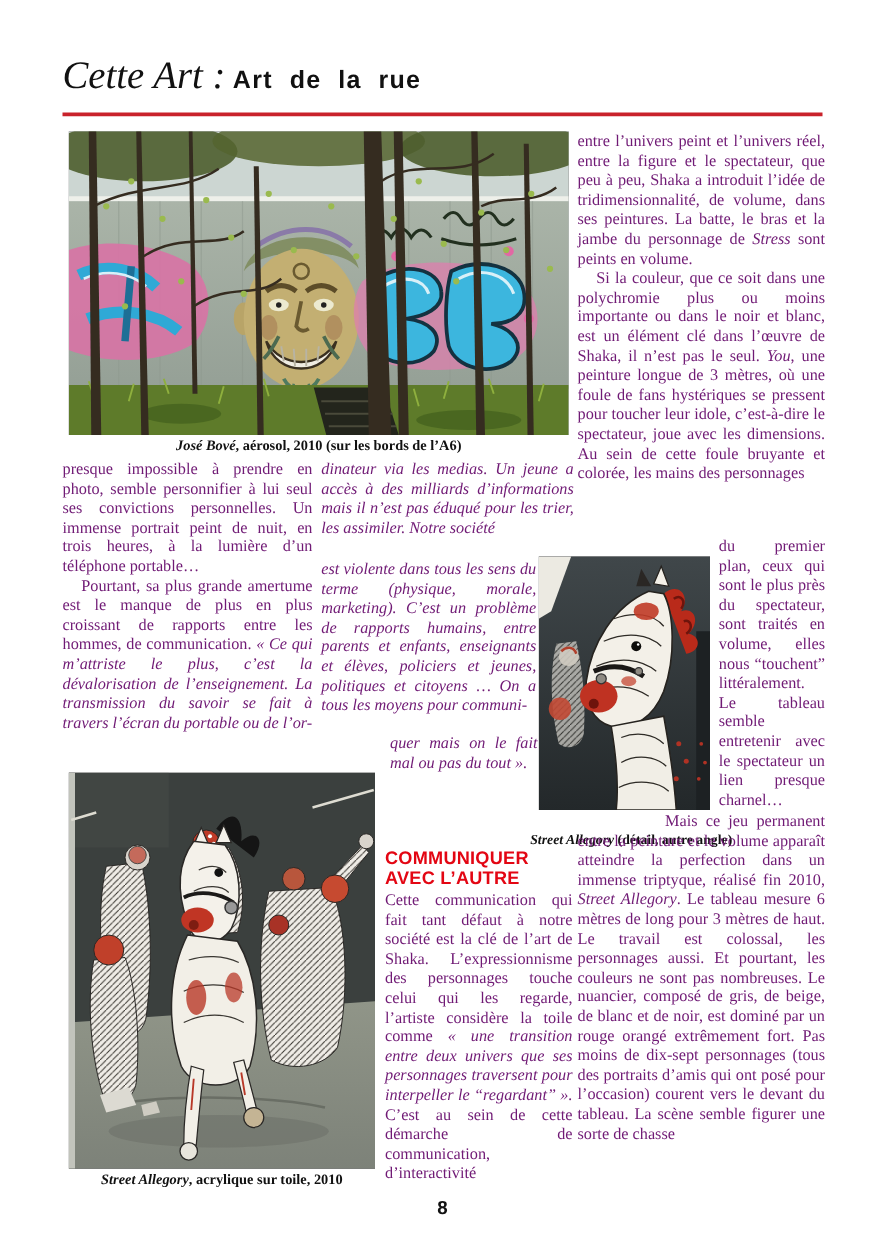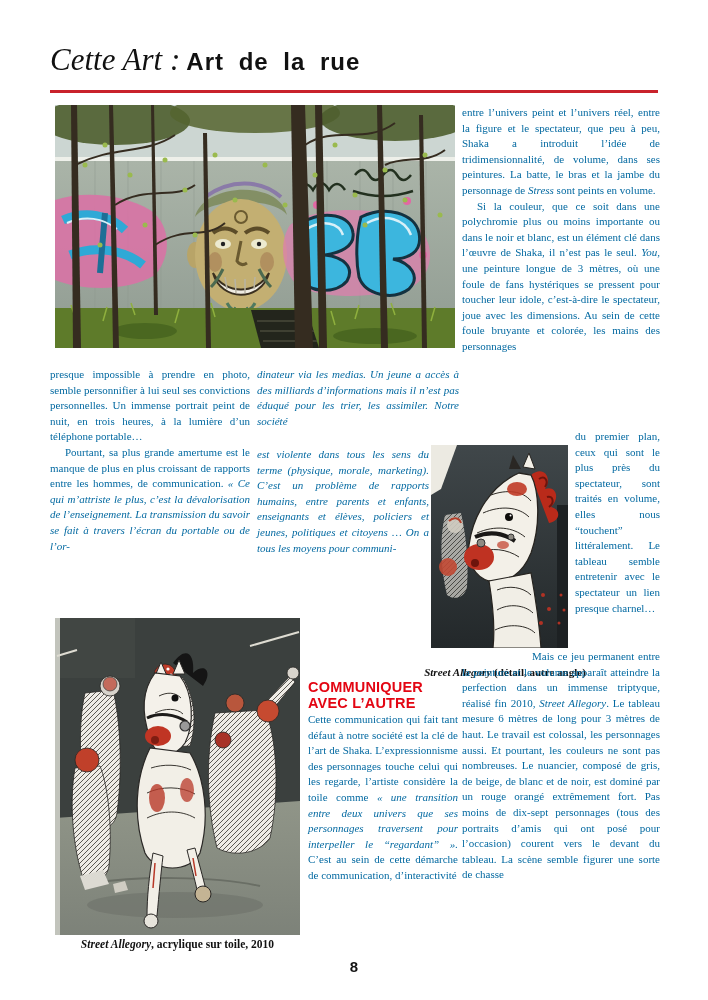--- a/index.html
+++ b/index.html
@@ -1,25 +1,25 @@
 <!DOCTYPE html>
 <html><head>
 <meta charset="utf-8">
 <style>
   html,body{margin:0;padding:0;background:#ffffff;}
   .page{position:relative;width:708px;height:1000px;background:#ffffff;overflow:hidden;
         font-family:"Liberation Serif",serif;color:#1c1c1c;}
   
   .title{position:absolute;left:50px;top:42px;white-space:nowrap;}
   .title .t-it{font-family:"Liberation Serif",serif;font-style:italic;font-size:31px;color:#111;}
-  .title .t-bold{font-family:"Liberation Sans",sans-serif;font-weight:bold;font-size:24px;
+  .title .t-bold{font-family:"Liberation Sans",sans-serif;font-weight:bold;font-size:20px;
                  letter-spacing:1px;word-spacing:7px;color:#111;margin-left:6px;}
   .rule{position:absolute;left:50px;top:90px;width:608px;height:3px;background:#c9222b;}
   
-  .tb{position:absolute;font-size:11px;line-height:15.6px;text-align:justify;color:#0369a1;}
+  .tb{position:absolute;font-size:13px;line-height:15.6px;text-align:justify;color:#701a75;}
   .tb p{margin:0;}
   .indent{text-indent:15px;}
   .it{font-style:italic;}
   
   .caption{position:absolute;text-align:center;font-size:11.5px;font-weight:bold;color:#111;white-space:nowrap;}
   .caption .it{font-style:italic;}
   
   .red-head{position:absolute;font-family:"Liberation Sans",sans-serif;font-weight:bold;
             font-size:14.5px;line-height:15.5px;color:#e30613;letter-spacing:0.2px;}
   
@@ -167,20 +167,23 @@
         <circle cx="330" cy="65" r="2.5"></circle>
           <circle cx="350" cy="95" r="2.5"></circle>
           <circle cx="370" cy="50" r="2.5"></circle>
         <circle cx="90" cy="120" r="2.5"></circle>
           <circle cx="140" cy="130" r="2.5"></circle>
           <circle cx="310" cy="120" r="2.5"></circle>
         <circle cx="385" cy="110" r="2.5"></circle>
           <circle cx="45" cy="140" r="2.5"></circle>
       </g>
     </svg>
+  </div>
+  <div class="caption" style="left:55px;top:351px;width:400px;">
+    <span class="it">José Bové</span><span>, aérosol, 2010 (sur les bords de l’A6)</span>
   </div>
 
   <div class="tb" style="left:50px;top:367px;width:200px;">
     <p><span>presque impossible à prendre en photo, semble personnifier à lui seul ses convictions personnelles. Un immense portrait peint de nuit, en trois heures, à la lumière d’un téléphone portable…</span></p>
     <p class="indent"><span>Pourtant, sa plus grande amertume est le manque de plus en plus croissant de rapports entre les hommes, de communication. </span><span class="it">« Ce qui m’attriste le plus, c’est la dévalorisation de l’enseignement. La transmission du savoir se fait à travers l’écran du portable ou de l’or-</span></p>
   </div>
 
   <div class="photo" style="left:55px;top:618px;width:245px;height:317px;">
     <svg width="245" height="317" viewBox="0 0 245 317">
       <defs>
@@ -247,20 +250,23 @@
   <div class="caption" style="left:55px;top:938px;width:245px;">
     <span class="it">Street Allegory</span><span>, acrylique sur toile, 2010</span>
   </div>
 
   <div class="tb it" style="left:257px;top:447px;width:172px;">
     <p><span>est violente dans tous les sens du terme (physique, morale, marketing). C’est un problème de rapports humains, entre parents et enfants, enseignants et élèves, policiers et jeunes, politiques et citoyens … On a tous les moyens pour communi-</span></p>
   </div>
   <div class="tb it" style="left:257px;top:367px;width:202px;">
     <p><span>dinateur via les medias. Un jeune a accès à des milliards d’informations mais il n’est pas éduqué pour les trier, les assimiler. Notre société</span></p>
   </div>
+  <div class="tb it" style="left:312px;top:586px;width:118px;">
+    <p><span>quer mais on le fait mal ou pas du tout ».</span></p>
+  </div>
 
   <div class="red-head" style="left:308px;top:680px;width:152px;">
     <div>COMMUNIQUER</div>
     <div>AVEC L’AUTRE</div>
   </div>
 
   <div class="tb" style="left:308px;top:712px;width:150px;">
     <p><span>Cette communication qui fait tant défaut à notre société est la clé de l’art de Shaka. L’expressionnisme des personnages touche celui qui les regarde, l’artiste considère la toile comme </span><span class="it">« une transition entre deux univers que ses personnages traversent pour interpeller le “regardant” ».</span><span> C’est au sein de cette démarche de communication, d’interactivité</span></p>
   </div>
 

